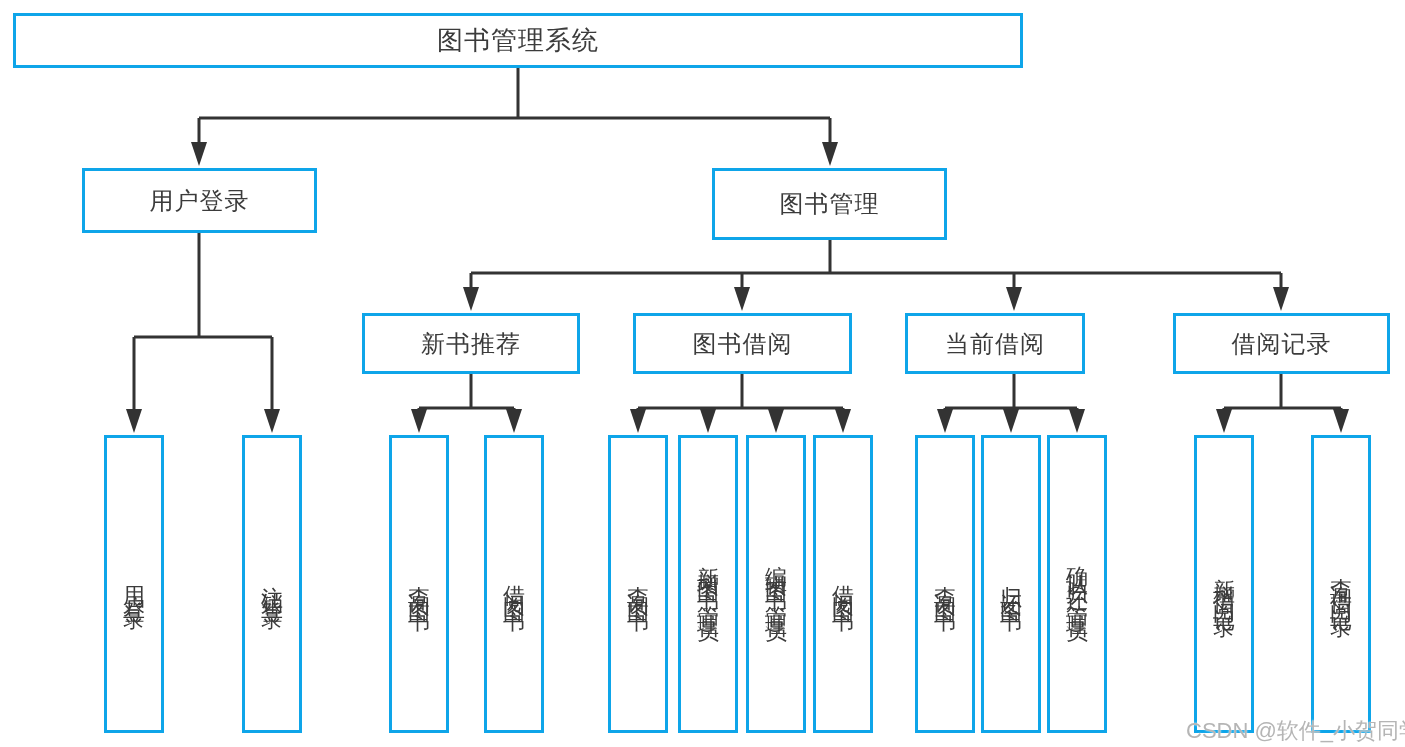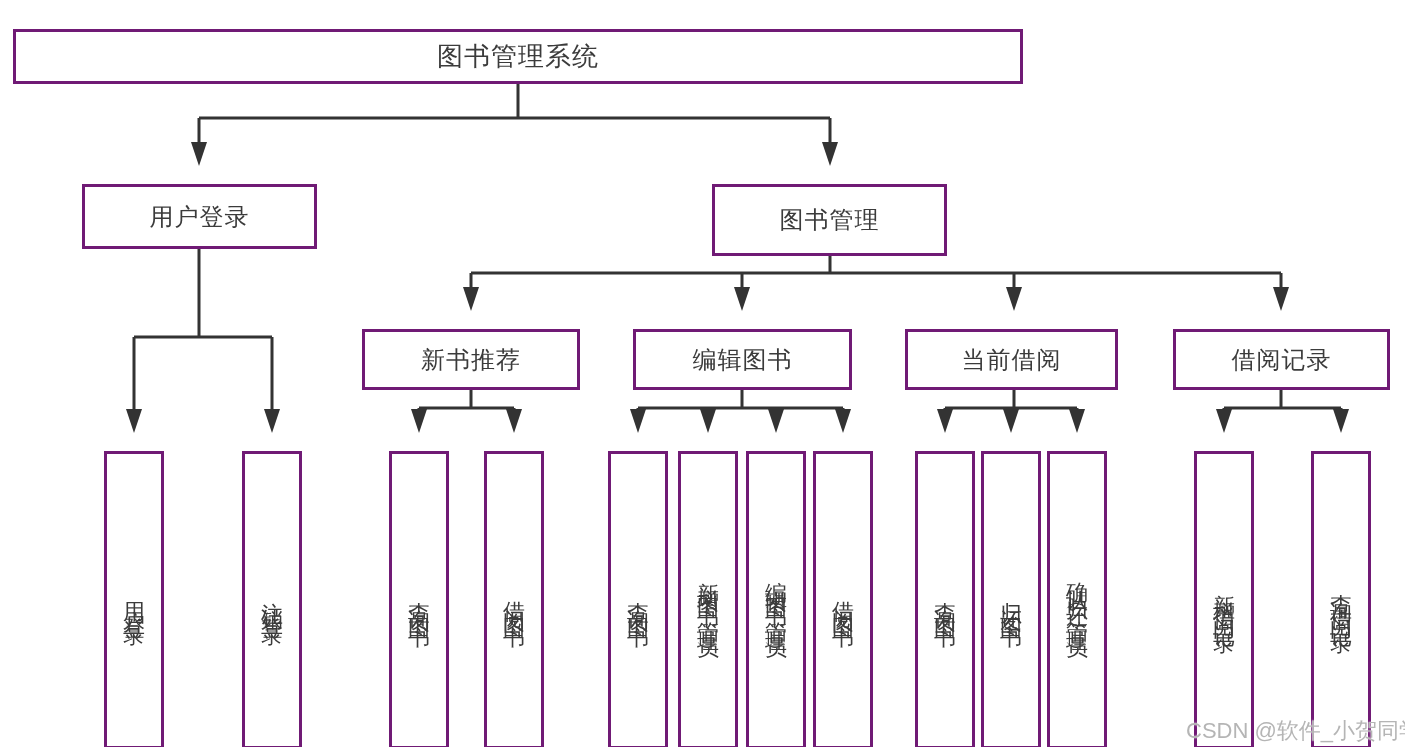--- a/index.html
+++ b/index.html
@@ -14,28 +14,27 @@
   }
   .wires {
     position: absolute;
     left: 0; top: 0;
     width: 1405px; height: 747px;
     z-index: 0;
   }
   .node {
     position: absolute;
     box-sizing: border-box;
-    border: 3px solid #701a75;
+    border: 3px solid #0ea5e9;
     background: #ffffff;
     display: flex;
     align-items: center;
     justify-content: center;
     color: #3b3b3b;
     z-index: 1;
-    margin-top: 16px;
   }
   .hnode { font-size: 24px; letter-spacing: 1px; }
   .root-node { font-size: 26px; }
   .vnode span {
     writing-mode: vertical-rl;
     text-orientation: mixed;
     font-size: 22px;
     letter-spacing: 8px;
     white-space: nowrap;
   }
@@ -101,22 +100,22 @@
       <polygon points="1333,409 1349,409 1341,433"></polygon>
     </g>
   </svg>
 
   <div class="node hnode root-node" style="left:13px; top:13px; width:1010px; height:55px;">图书管理系统</div>
 
   <div class="node hnode" style="left:82px; top:168px; width:235px; height:65px;">用户登录</div>
   <div class="node hnode" style="left:712px; top:168px; width:235px; height:72px;">图书管理</div>
 
   <div class="node hnode" style="left:362px; top:313px; width:218px; height:61px;">新书推荐</div>
-  <div class="node hnode" style="left:633px; top:313px; width:219px; height:61px;">编辑图书</div>
-  <div class="node hnode" style="left:905px; top:313px; width:213px; height:61px;">当前借阅</div>
+  <div class="node hnode" style="left:633px; top:313px; width:219px; height:61px;">图书借阅</div>
+  <div class="node hnode" style="left:905px; top:313px; width:180px; height:61px;">当前借阅</div>
   <div class="node hnode" style="left:1173px; top:313px; width:217px; height:61px;">借阅记录</div>
 
   <div class="node vnode" style="left:104px; top:435px; width:60px; height:298px;">
     <span>用户登录</span>
     </div>
   <div class="node vnode" style="left:242px; top:435px; width:60px; height:298px;">
     <span>注销登录</span>
     </div>
 
   <div class="node vnode" style="left:389px; top:435px; width:60px; height:298px;">

